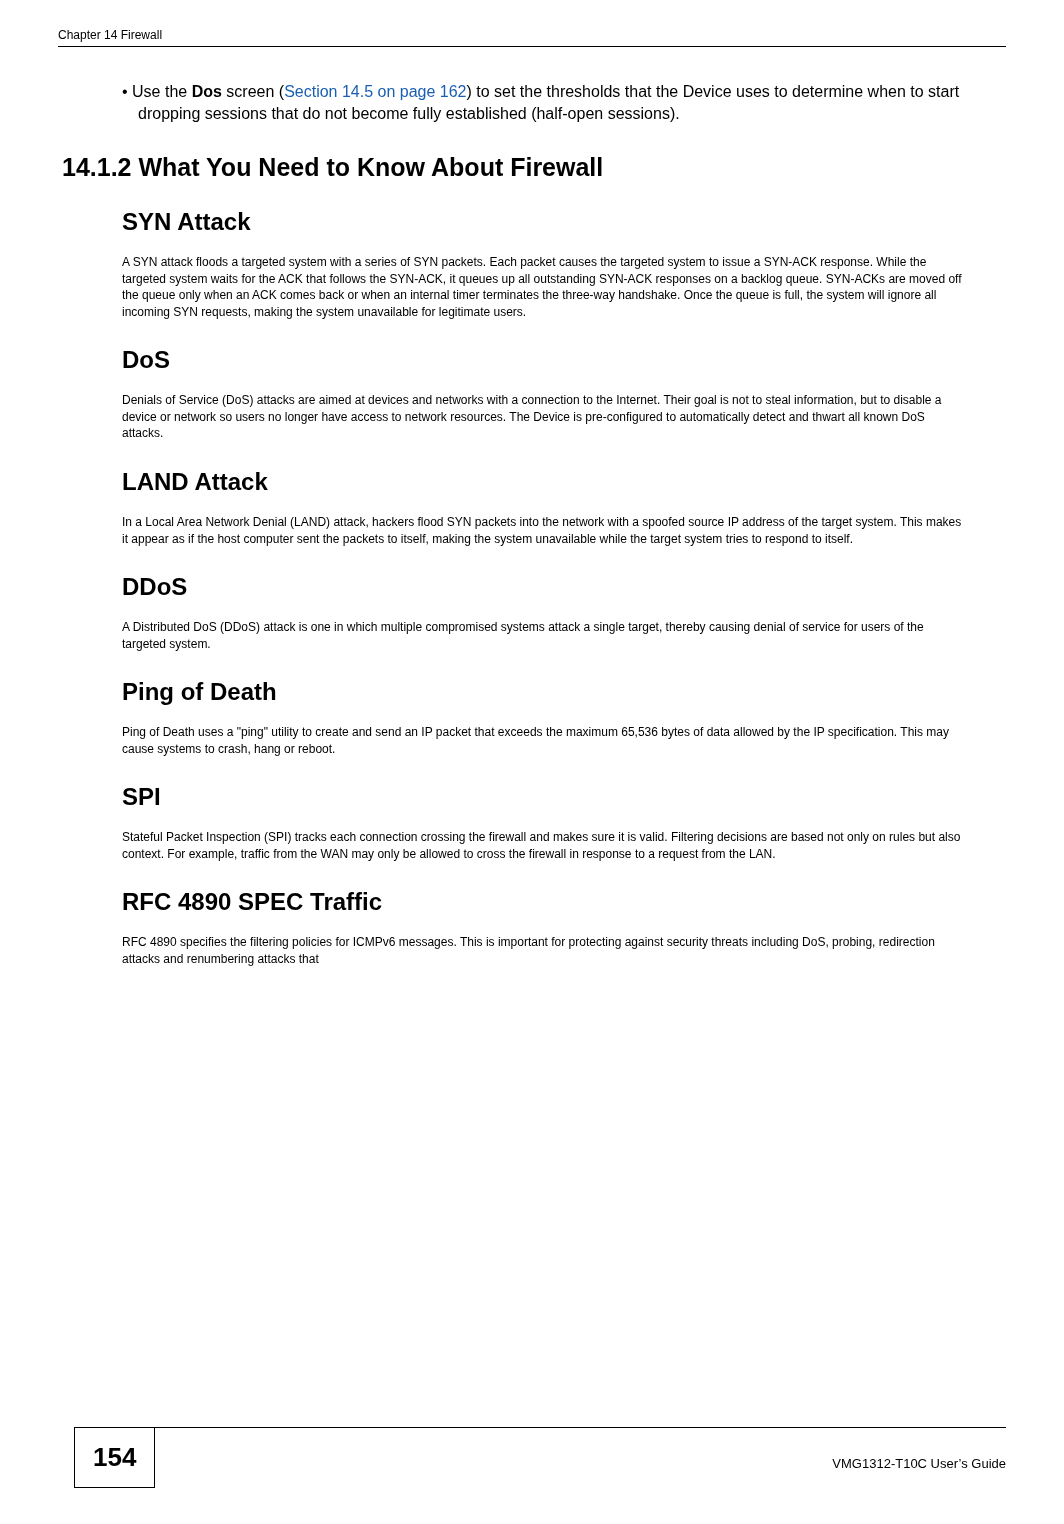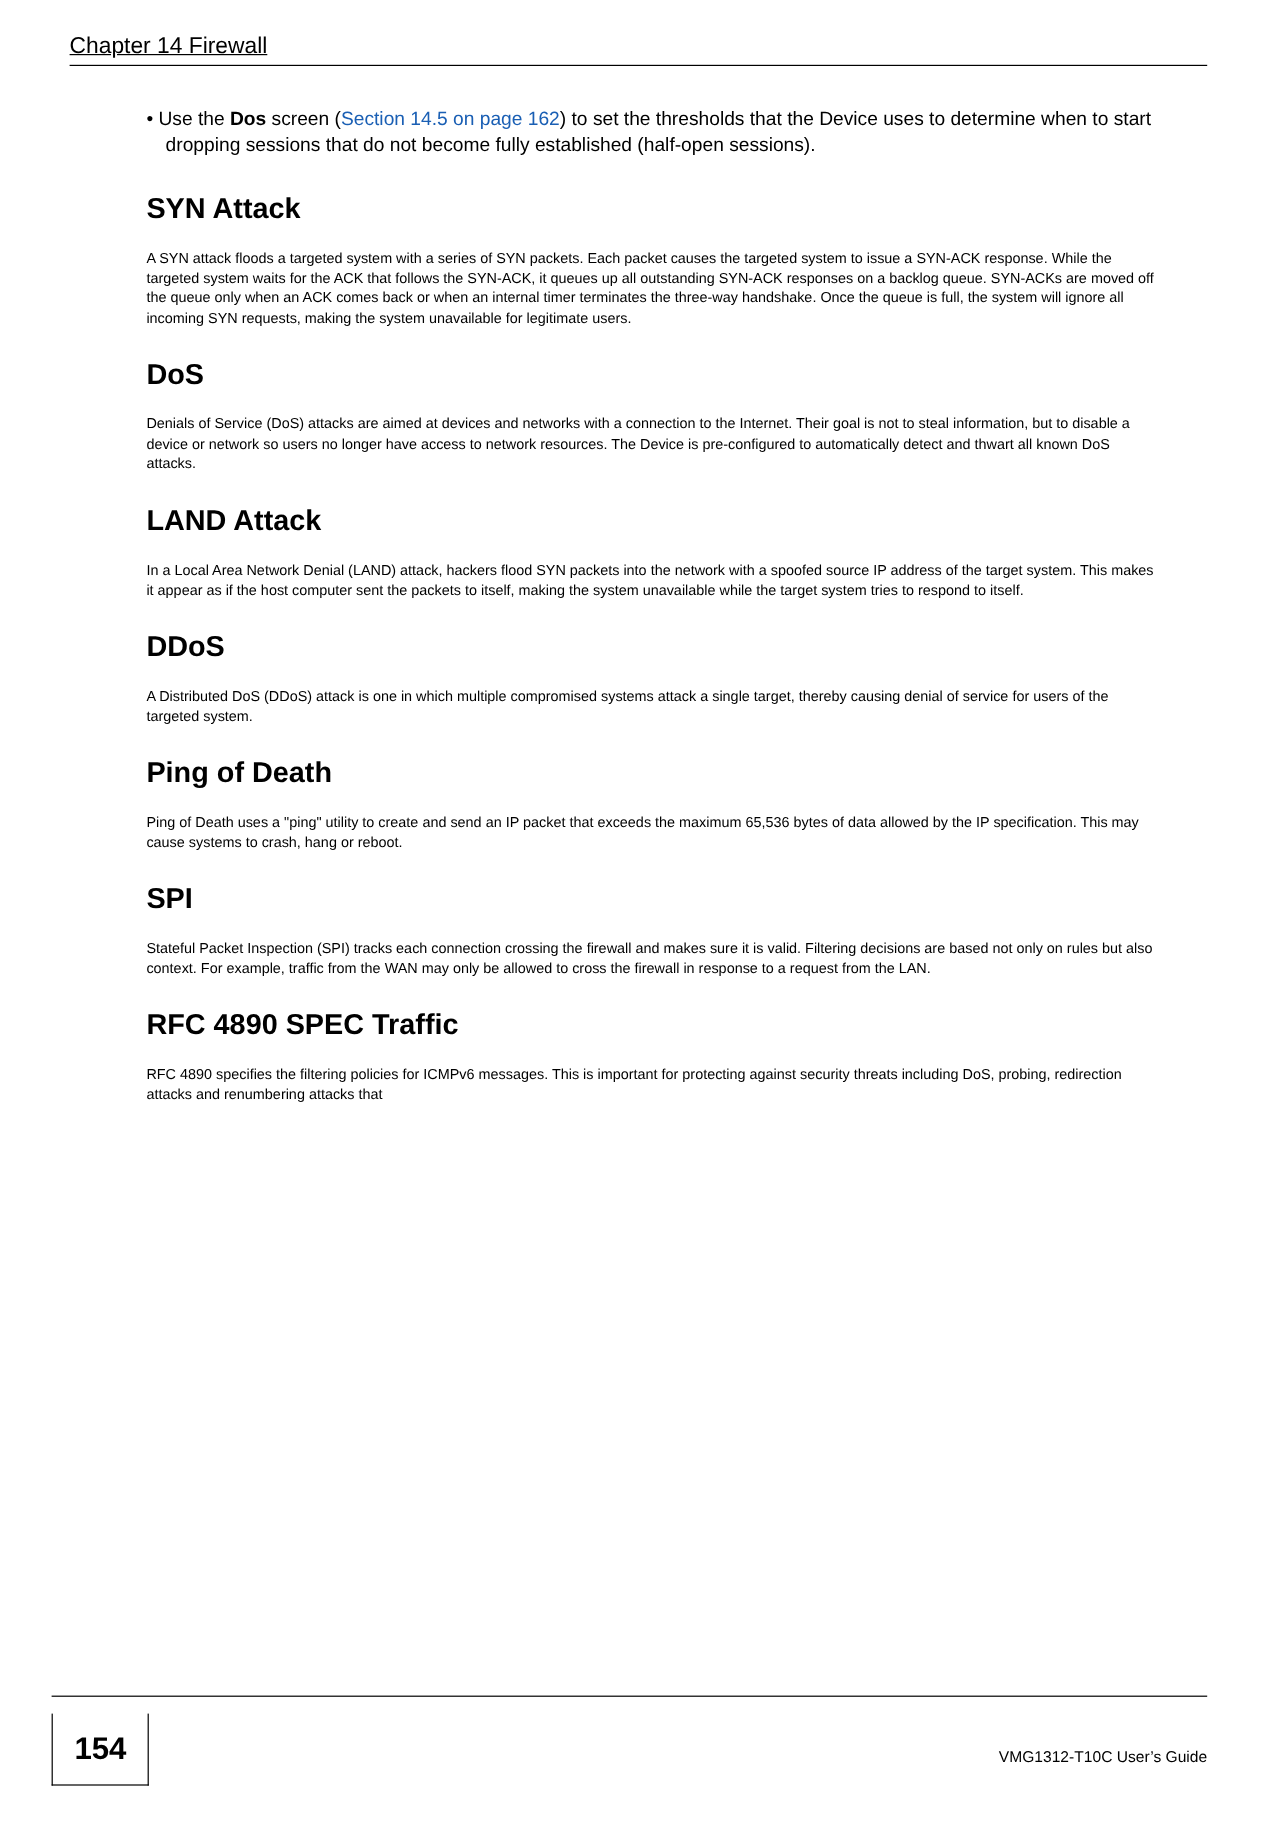--- a/index.html
+++ b/index.html
@@ -17,22 +17,21 @@
     padding: 28px 58px 0 58px;
     position: relative;
   }
   .hdr {
     display: flex;
     justify-content: space-between;
     align-items: baseline;
     border-bottom: 1.5px solid #000;
     padding-bottom: 4px;
     margin-bottom: 34px;
-    font-size: 19px;
-    text-decoration: underline;
+    font-size: 12px;
   }
   .hdr-left { }
   .content { padding: 0 44px 0 60px; }
   .content-inner { padding-left: 4px; }
   .bullet-para {
     font-size: 16px;
     line-height: 1.38;
     margin-bottom: 28px;
     padding-left: 16px;
     text-indent: -16px;
@@ -53,27 +52,27 @@
   }
   .para {
     font-size: 12px;
     line-height: 1.38;
     margin-bottom: 26px;
   }
   .sec { margin-bottom: 6px; }
   .footer {
     position: absolute;
     bottom: 36px;
-    left: 43px;
+    left: 74px;
     right: 58px;
     display: flex;
     align-items: center;
     justify-content: space-between;
     border-top: 1.5px solid #000;
-    padding-top: 14px;
+    padding-top: 0;
   }
   .pgnum-box {
     border: 1.5px solid #000;
     border-top: none;
     padding: 14px 18px;
     font-size: 26px;
     font-weight: bold;
   }
   .guide-name { font-size: 13px; padding-top: 10px; }
   b { font-weight: bold; }
@@ -87,20 +86,21 @@
     <span></span>
   </div>
 
   <div class="content">
     <div class="content-inner">
 
       <p class="bullet-para">
         <span class="bullet-dot">•  Use the </span><b>Dos</b><span> screen (</span><span class="link">Section 14.5 on page 162</span><span>) to set the thresholds that the Device uses to determine when to start dropping sessions that do not become fully established (half-open sessions).</span>
       </p>
 
+      <h2 class="h2">14.1.2  What You Need to Know About Firewall</h2>
 
       <div class="sec">
         <h3 class="h3">SYN Attack</h3>
         <p class="para">A SYN attack floods a targeted system with a series of SYN packets. Each packet causes the targeted system to issue a SYN-ACK response. While the targeted system waits for the ACK that follows the SYN-ACK, it queues up all outstanding SYN-ACK responses on a backlog queue. SYN-ACKs are moved off the queue only when an ACK comes back or when an internal timer terminates the three-way handshake. Once the queue is full, the system will ignore all incoming SYN requests, making the system unavailable for legitimate users.</p>
       </div>
 
       <div class="sec">
         <h3 class="h3">DoS</h3>
         <p class="para">Denials of Service (DoS) attacks are aimed at devices and networks with a connection to the Internet. Their goal is not to steal information, but to disable a device or network so users no longer have access to network resources. The Device is pre-configured to automatically detect and thwart all known DoS attacks.</p>
       </div>

